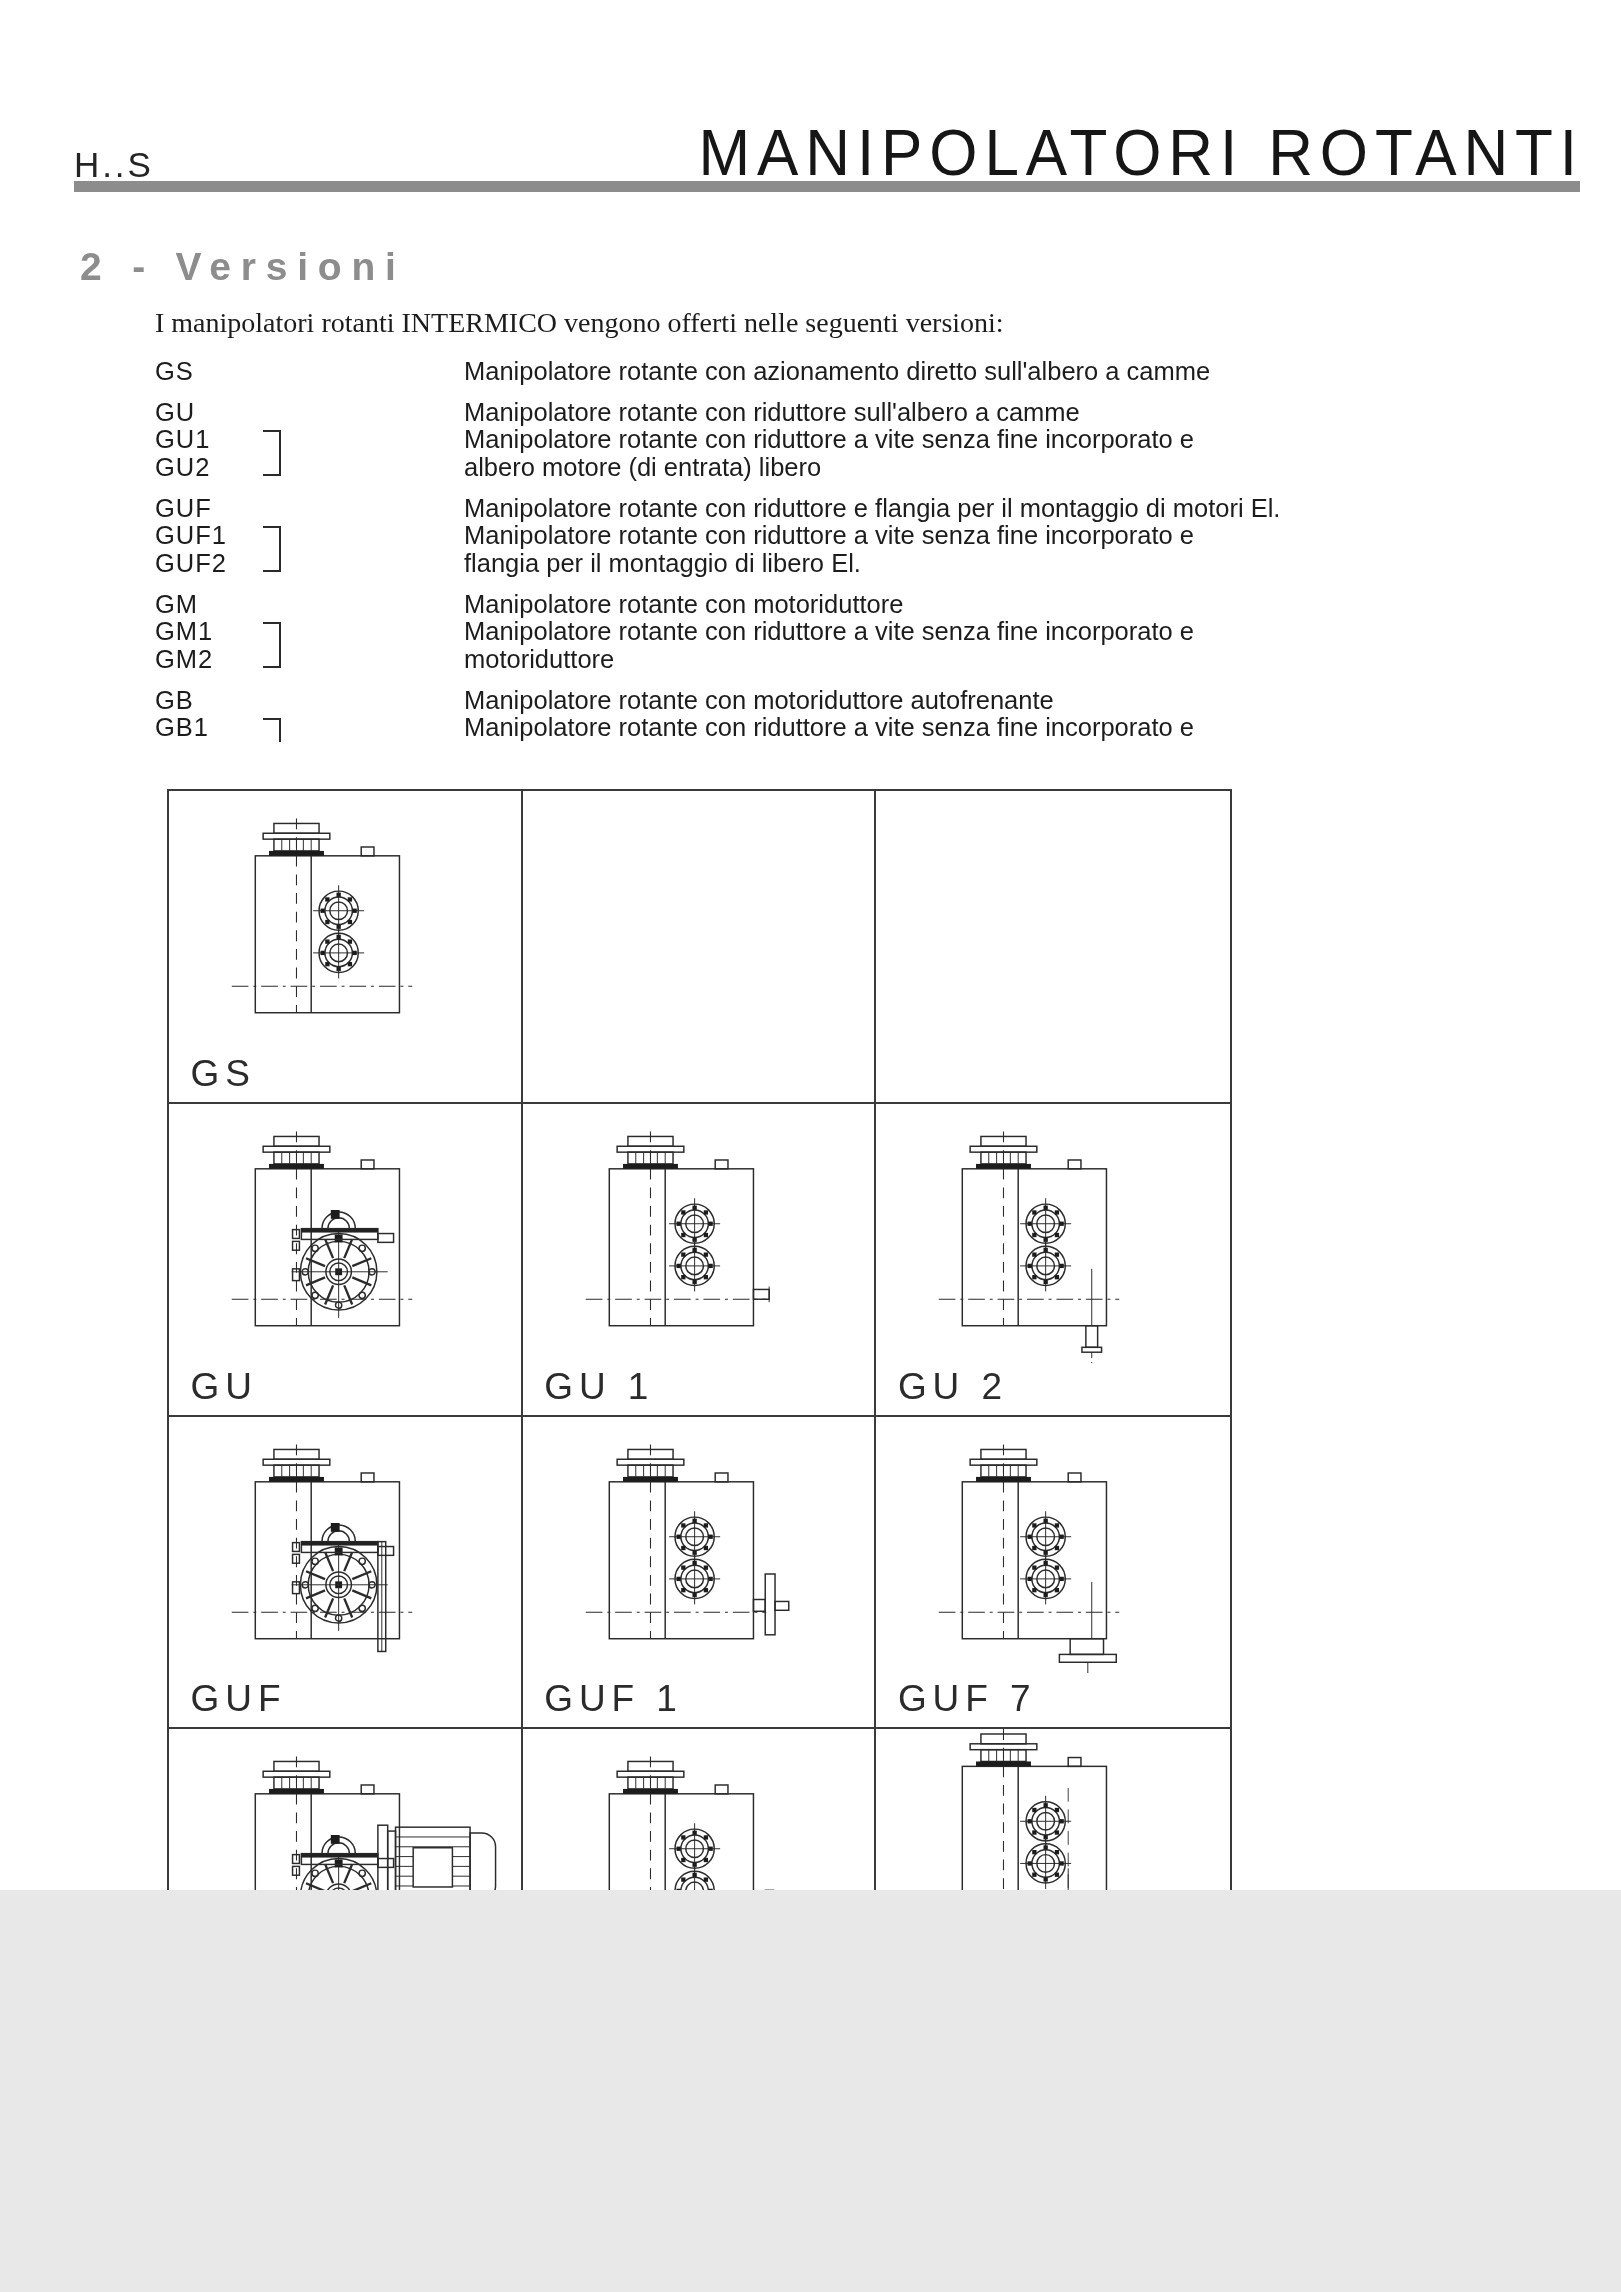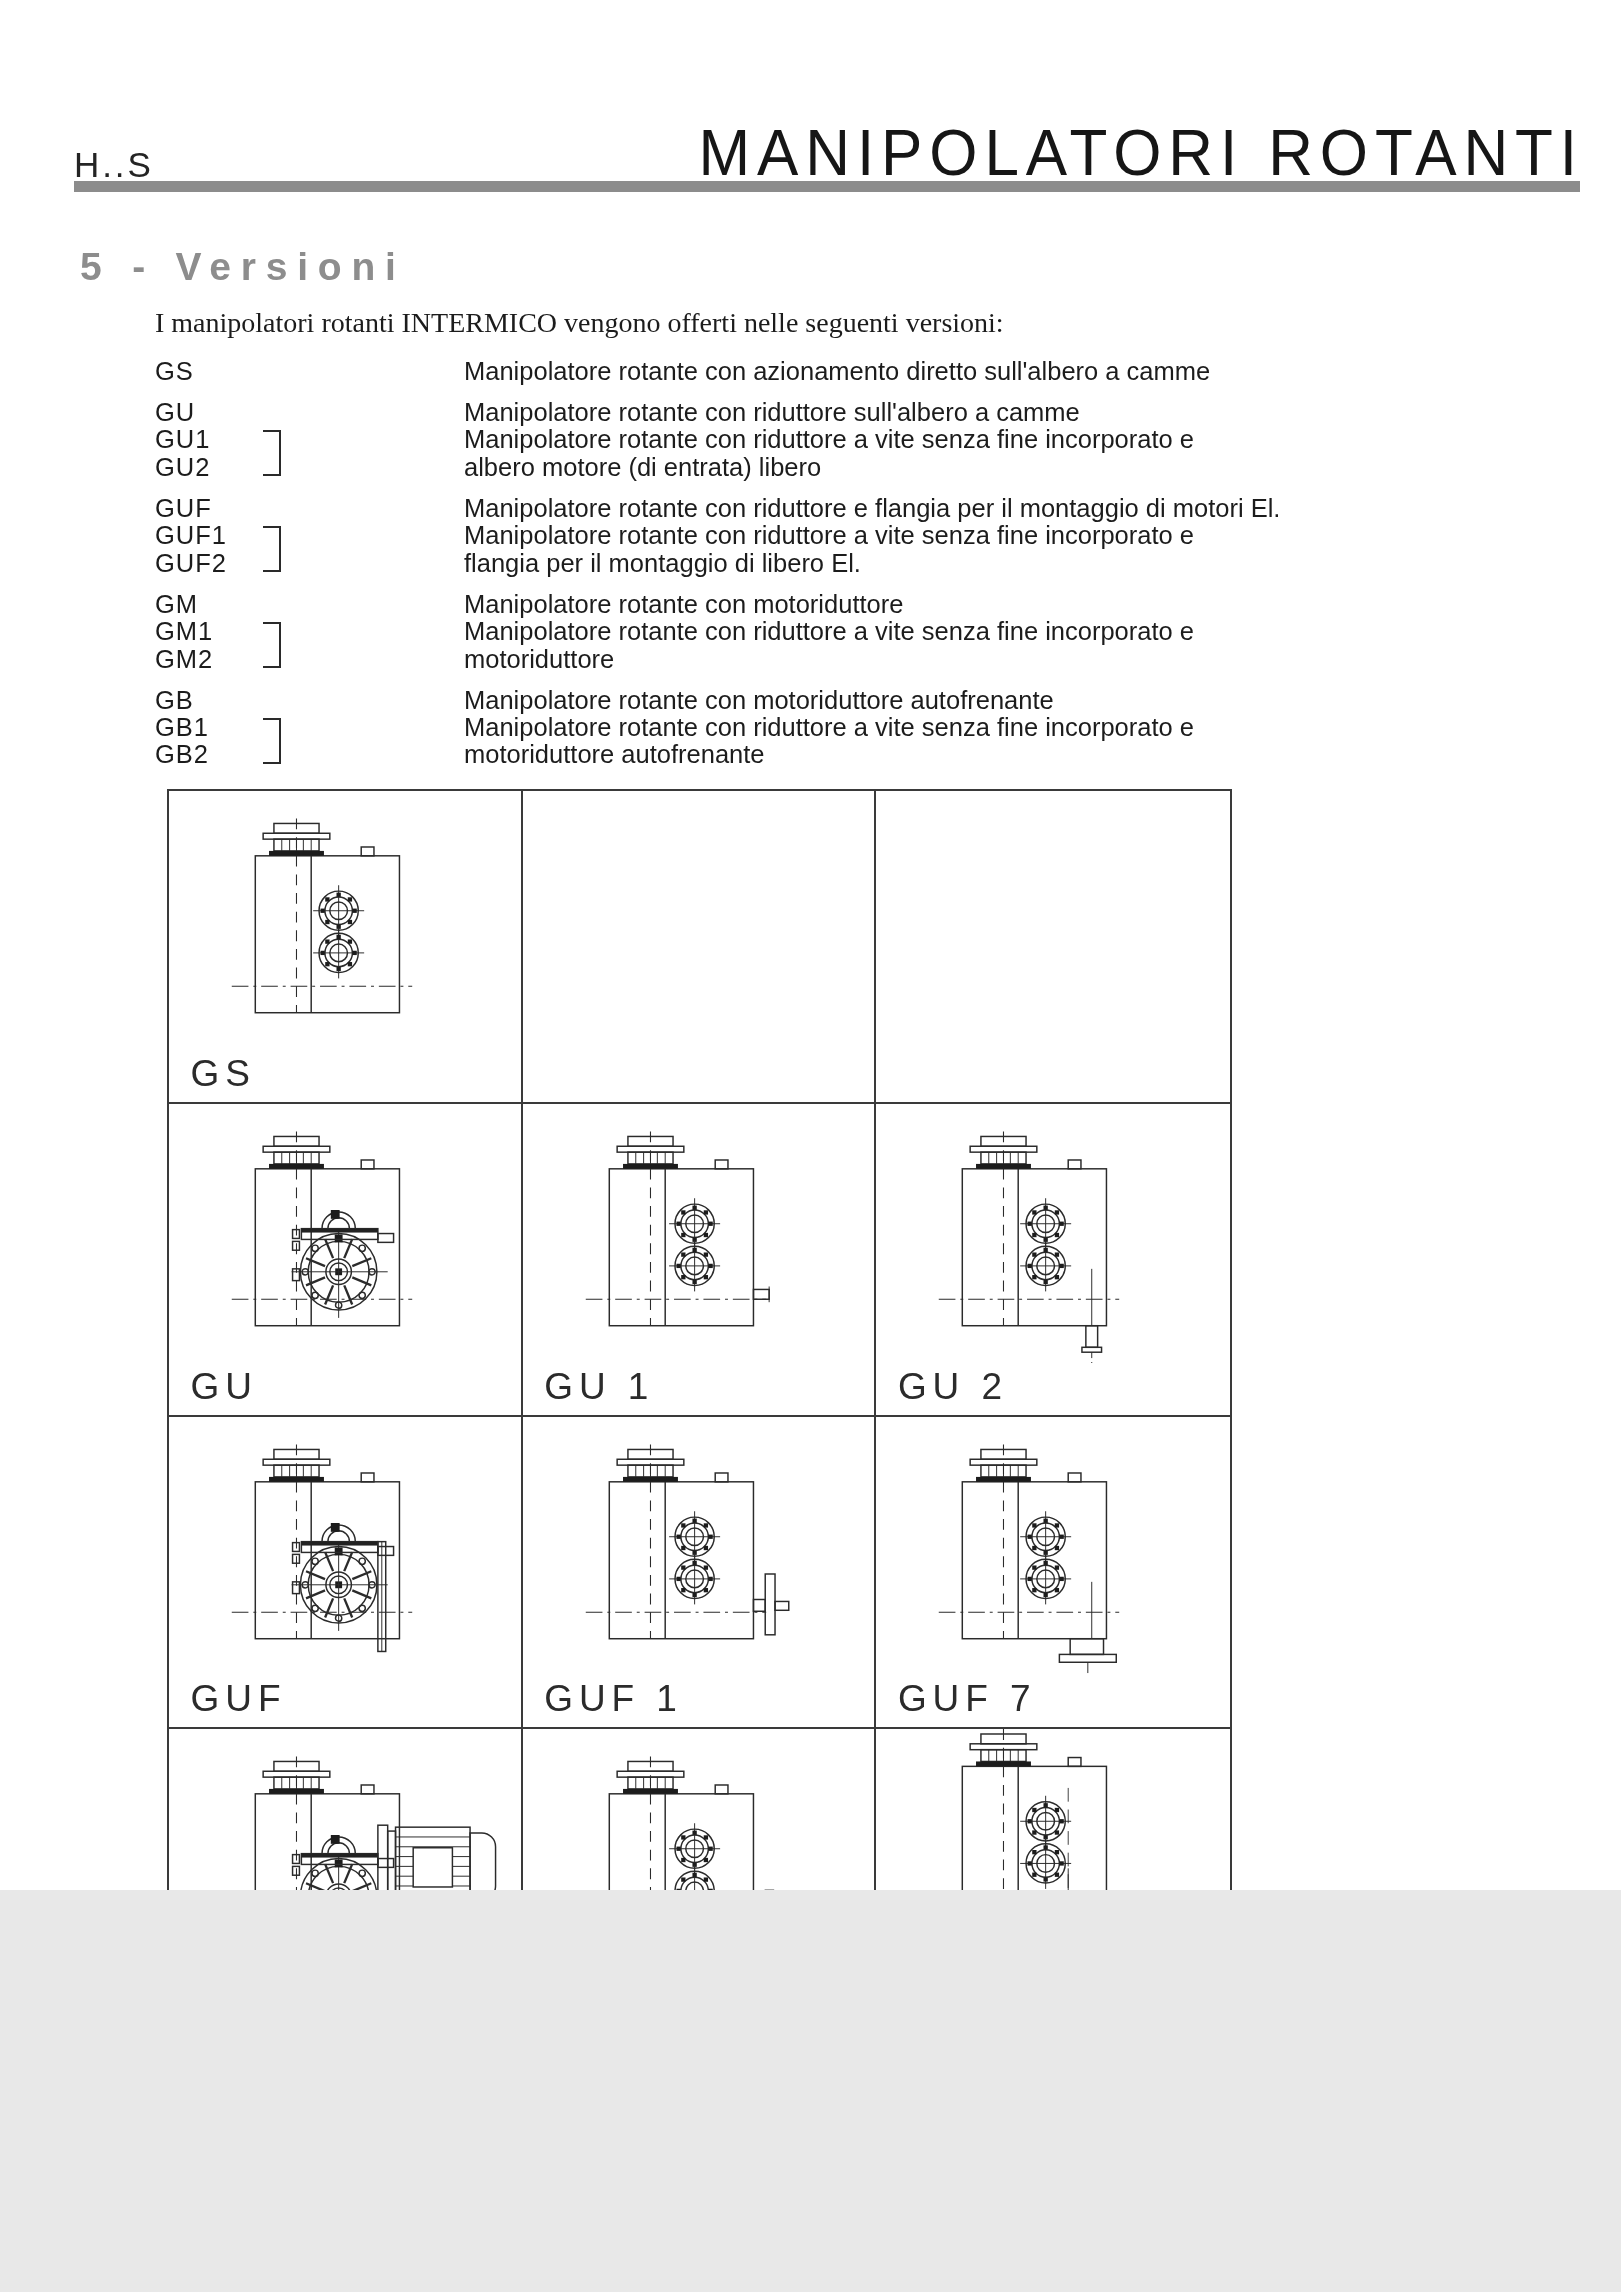--- a/index.html
+++ b/index.html
@@ -178,21 +178,21 @@
     </g>
   </defs>
 </svg>
 
 <div class="page">
 
   <div class="hs">H..S</div>
   <div class="title">MANIPOLATORI ROTANTI</div>
   <div class="hrule"></div>
 
-  <div class="h12">5 - Versioni</div>
+  <div class="h12">2 - Versioni</div>
   <div class="intro">I manipolatori rotanti INTERMICO vengono offerti nelle seguenti versioni:</div>
 
   <div class="vlist">
     <div class="vgroup">
       <div class="vrow">
         <span class="vcode">GS</span>
         <span class="vdesc">Manipolatore rotante con azionamento diretto sull'albero a camme</span>
       </div>
     </div>
     <div class="vgroup">
@@ -259,27 +259,20 @@
       <div class="vrow">
         <span class="vcode">GB</span>
         <span class="vdesc">Manipolatore rotante con motoriduttore autofrenante</span>
       </div>
       <div class="vrow">
         <span class="vcode">GB1</span>
         <span class="vbr top">
             <i></i>
           </span>
         <span class="vdesc">Manipolatore rotante con riduttore a vite senza fine incorporato e</span>
-      </div>
-      <div class="vrow">
-        <span class="vcode">GB2</span>
-        <span class="vbr bottom">
-            <i></i>
-          </span>
-        <span class="vdesc">motoriduttore autofrenante</span>
       </div>
     </div>
   </div>
 
   <div class="fig-table">
 
     <div class="cell">
       <svg width="355" height="314" viewBox="0 0 362 320">
         <use href="#u-body"></use>
         <use href="#u-bf" transform="translate(173,122)"></use>

